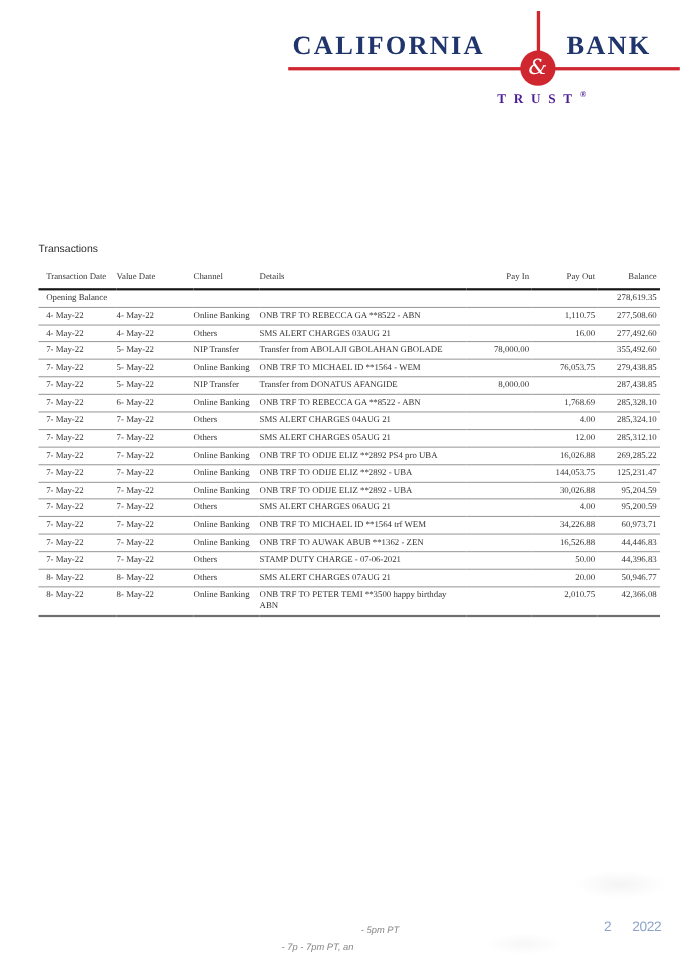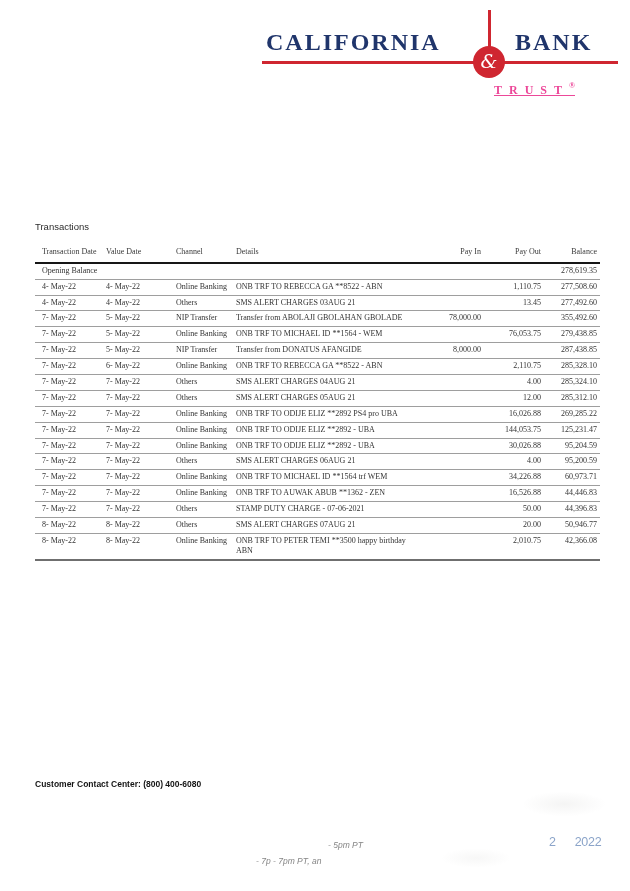--- a/index.html
+++ b/index.html
@@ -12,24 +12,24 @@
              font-variant:small-caps;text-transform:lowercase;font-weight:bold;
              font-size:34px;letter-spacing:2px;line-height:1;}
   .logo-california{left:4px;top:14px;}
   .logo-bank{left:253px;top:14px;}
   .logo-hline{position:absolute;left:0;top:53px;width:356px;height:3px;background:#cf2630;}
   .logo-vline{position:absolute;left:226px;top:2px;width:3px;height:38px;background:#cf2630;}
   .logo-circle{position:absolute;left:211px;top:38px;width:32px;height:32px;border-radius:50%;
                background:#cf2630;z-index:2;display:flex;align-items:center;justify-content:center;}
   .logo-amp{font-family:"DejaVu Serif",serif;font-style:italic;font-size:19px;color:#fff;
             transform:translateY(-1px);}
-  .logo-trust{position:absolute;left:148px;top:72px;width:165px;text-align:right;
-              font-family:"Liberation Serif",serif;color:#ec4899;font-weight:bold;
+  .logo-trust{position:absolute;left:148px;top:72px;width:165px;text-align:center;
+              font-family:"Liberation Serif",serif;color:#4c1d95;font-weight:bold;
               font-variant:small-caps;text-transform:lowercase;
-              font-size:17px;letter-spacing:7px;line-height:1;text-decoration:underline;}
+              font-size:17px;letter-spacing:7px;line-height:1;}
   .logo-reg{font-size:8px;vertical-align:6px;letter-spacing:0;}
 
   
   .customer{position:absolute;left:35px;top:137px;font-size:8.5px;line-height:13px;color:#161616;}
   .customer .b{font-weight:bold;}
 
   
   .tx-title{position:absolute;left:35px;top:221px;font-size:9.5px;color:#2c2c2c;}
   table.tx{position:absolute;left:35px;top:246px;width:565px;border-collapse:collapse;
            font-size:8px;color:#333;table-layout:fixed;font-family:Liberation Serif, serif;}
@@ -115,21 +115,21 @@
           <td class="num"></td>
           <td class="num">1,110.75</td>
           <td class="num last">277,508.60</td>
         </tr>
         <tr>
           <td class="c1">4- May-22</td>
           <td>4- May-22</td>
           <td>Others</td>
           <td class="det">SMS ALERT CHARGES 03AUG 21</td>
           <td class="num"></td>
-          <td class="num">13.45</td>
+          <td class="num">16.00</td>
           <td class="num last">277,492.60</td>
         </tr>
         <tr>
           <td class="c1">7- May-22</td>
           <td>5- May-22</td>
           <td>NIP Transfer</td>
           <td class="det">Transfer from ABOLAJI GBOLAHAN GBOLADE</td>
           <td class="num">78,000.00</td>
           <td class="num"></td>
           <td class="num last">355,492.60</td>
@@ -151,21 +151,21 @@
           <td class="num">8,000.00</td>
           <td class="num"></td>
           <td class="num last">287,438.85</td>
         </tr>
         <tr>
           <td class="c1">7- May-22</td>
           <td>6- May-22</td>
           <td>Online Banking</td>
           <td class="det">ONB TRF TO REBECCA GA **8522 - ABN</td>
           <td class="num"></td>
-          <td class="num">2,110.75</td>
+          <td class="num">1,768.69</td>
           <td class="num last">285,328.10</td>
         </tr>
         <tr>
           <td class="c1">7- May-22</td>
           <td>7- May-22</td>
           <td>Others</td>
           <td class="det">SMS ALERT CHARGES 04AUG 21</td>
           <td class="num"></td>
           <td class="num">4.00</td>
           <td class="num last">285,324.10</td>
@@ -257,21 +257,20 @@
           <td>Online Banking</td>
           <td class="det">ONB TRF TO PETER TEMI **3500 happy birthday ABN</td>
           <td class="num"></td>
           <td class="num">2,010.75</td>
           <td class="num last">42,366.08</td>
         </tr>
       </tbody>
   </table>
 
   <div class="footer">
-    <div class="gcs-contact">Customer Contact Center: (800) 400-6080</div>
   </div>
 
   <div class="ghost ghost-1">- 5pm PT</div>
   <div class="ghost ghost-2">- 7p - 7pm PT, an</div>
   <div class="stamp">2      2022</div>
   <div class="noise"></div>
 
 </div>
 
 </body></html>

